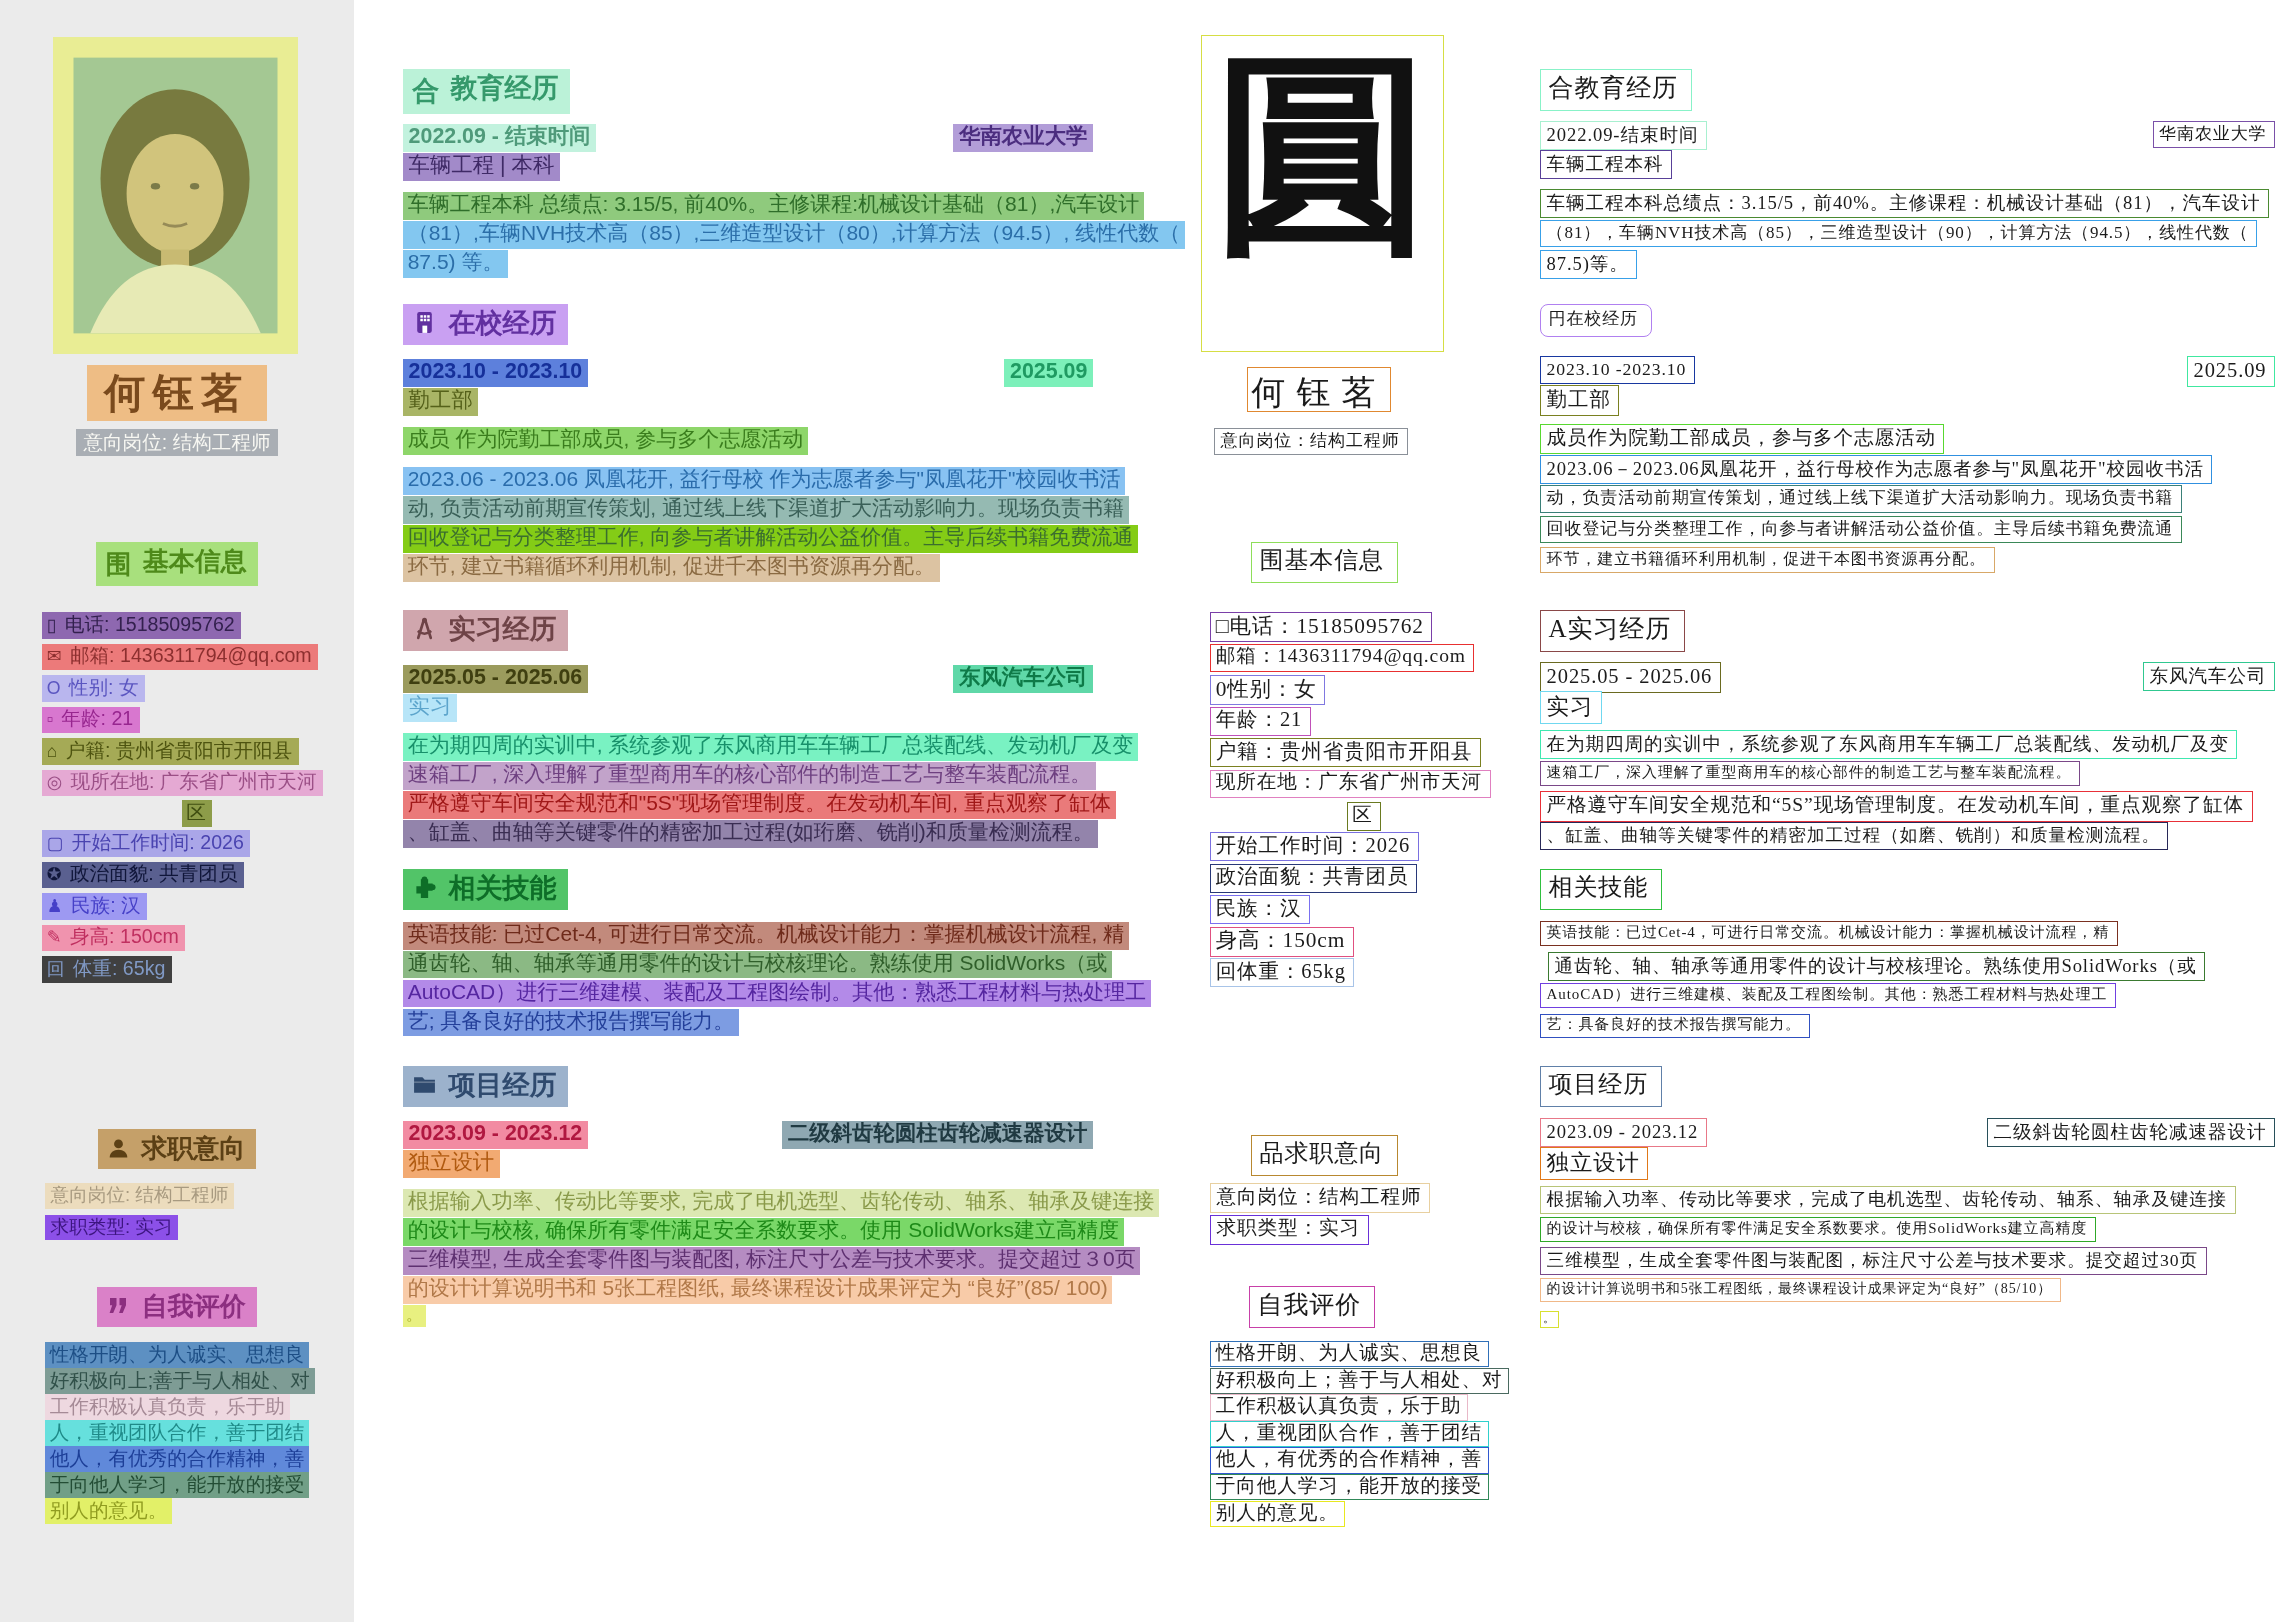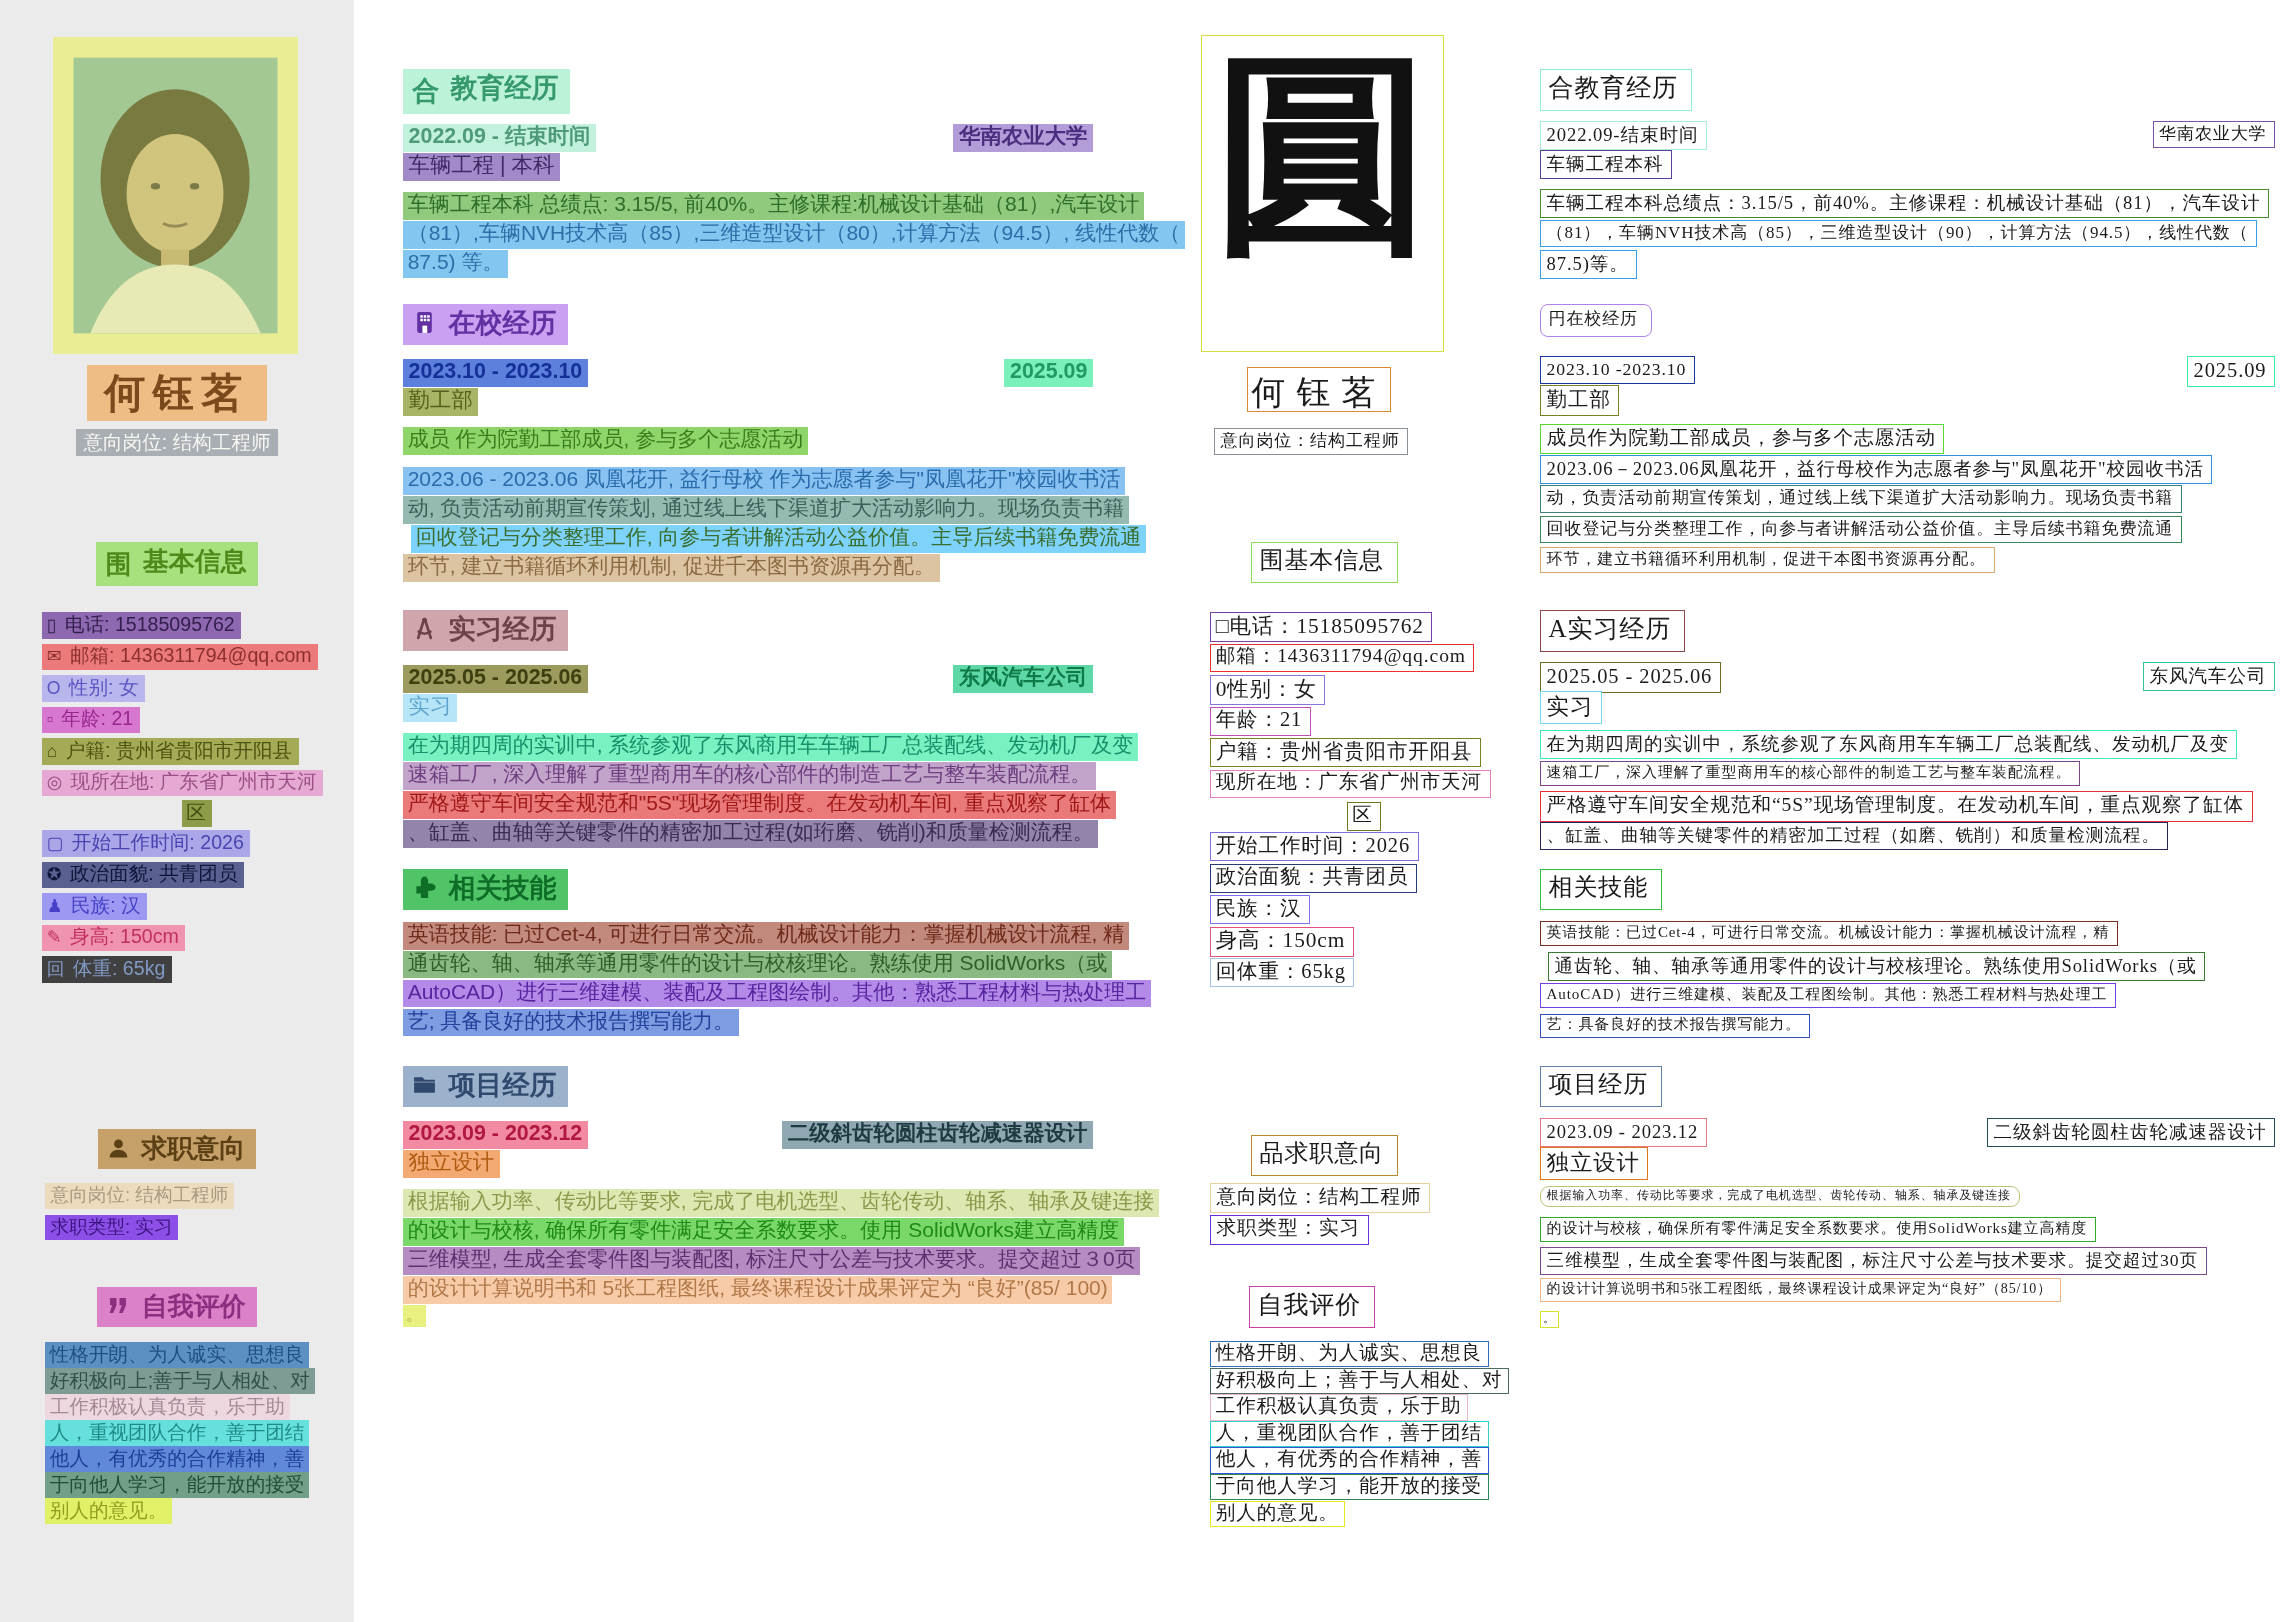--- a/index.html
+++ b/index.html
@@ -146,21 +146,21 @@
               </g>
             </svg></span><b class="tlabel">在校经历</b></span></div>
       <div class="row-split">
         <span class="hl" style="background: rgb(93, 128, 220); color: rgb(22, 48, 154);">2023.10  -  2023.10</span>
         <span class="hl" style="background: rgb(124, 240, 186); color: rgb(31, 154, 98);">2025.09</span>
       </div>
       <div class="subrow"><span class="hl" style="background: rgb(169, 181, 102); color: rgb(85, 97, 26);">勤工部</span></div>
       <div class="mline gap-after"><span class="hl" style="background: rgb(142, 214, 106); color: rgb(58, 125, 29);">成员 作为院勤工部成员, 参与多个志愿活动</span></div>
       <div class="mline"><span class="hl" style="background: rgb(136, 194, 242); color: rgb(42, 108, 171);">2023.06 - 2023.06 凤凰花开, 益行母校 作为志愿者参与"凤凰花开"校园收书活</span></div>
       <div class="mline"><span class="hl" style="background: rgb(149, 186, 178); color: rgb(58, 96, 88);">动, 负责活动前期宣传策划, 通过线上线下渠道扩大活动影响力。现场负责书籍</span></div>
-      <div class="mline"><span class="hl" style="background: #7dd3fc; color: rgb(59, 110, 46); margin-left: 8px;">回收登记与分类整理工作, 向参与者讲解活动公益价值。主导后续书籍免费流通</span></div>
+      <div class="mline"><span class="hl" style="background: #84cc16; color: rgb(59, 110, 46);">回收登记与分类整理工作, 向参与者讲解活动公益价值。主导后续书籍免费流通</span></div>
       <div class="mline"><span class="hl" style="background: rgb(220, 195, 162); color: rgb(138, 106, 66);">环节, 建立书籍循环利用机制, 促进千本图书资源再分配。</span></div>
     </div>
   <div class="abs" id="L-intern" style="left:403px;top:610px;width:690px;">
       <div class="m-title-row"><span class="hl hl-title" style="background: rgb(208, 166, 173); color: rgb(110, 67, 71);"><span class="ticon"><svg viewBox="0 0 24 24" width="25" height="25">
               <circle cx="12" cy="4" r="2.4" fill="currentColor"></circle>
               <path d="M11 5 L6 21 M13 5 L18 21" stroke="currentColor" stroke-width="2.6" stroke-linecap="round" fill="none"></path>
               <path d="M5.5 14.5 Q12 19.5 18.5 14.5" stroke="currentColor" stroke-width="2.4" fill="none"></path>
             </svg></span><b class="tlabel">实习经历</b></span></div>
       <div class="row-split">
         <span class="hl" style="background: rgb(155, 155, 93); color: rgb(63, 63, 16);">2025.05  -  2025.06</span>
@@ -283,21 +283,21 @@
         <div class="bmline"><span class="box" style="border-color: rgb(112, 64, 224); font-size: 15px;">AutoCAD）进行三维建模、装配及工程图绘制。其他：熟悉工程材料与热处理工</span></div>
         <div class="bmline"><span class="box" style="border-color: rgb(48, 80, 192); font-size: 15px;">艺：具备良好的技术报告撰写能力。</span></div>
       </div>
     <div class="abs" id="R-project" style="left:1540px;top:1066px;width:735px;">
         <div class="r-title-row"><span class="box box-title" style="border-color: rgb(96, 128, 168); font-size: 24px;">项目经历</span></div>
         <div class="brow-split">
           <span class="box" style="border-color: rgb(232, 120, 136); font-size: 18.6px;">2023.09 - 2023.12</span>
           <span class="box" style="border-color: rgb(40, 80, 90); font-size: 18.6px;">二级斜齿轮圆柱齿轮减速器设计</span>
         </div>
         <div class="bsubrow"><span class="box" style="border-color: rgb(224, 120, 24); font-size: 22.4px;">独立设计</span></div>
-        <div class="bmline"><span class="box" style="border-color: rgb(184, 196, 120); font-size: 12px; border-radius: 9px;">根据输入功率、传动比等要求，完成了电机选型、齿轮传动、轴系、轴承及键连接</span></div>
+        <div class="bmline"><span class="box" style="border-color: rgb(184, 196, 120); font-size: 18px;">根据输入功率、传动比等要求，完成了电机选型、齿轮传动、轴系、轴承及键连接</span></div>
         <div class="bmline"><span class="box" style="border-color: rgb(48, 168, 40); font-size: 15px;">的设计与校核，确保所有零件满足安全系数要求。使用SolidWorks建立高精度</span></div>
         <div class="bmline"><span class="box" style="border-color: rgb(122, 72, 136); font-size: 17.7px;">三维模型，生成全套零件图与装配图，标注尺寸公差与技术要求。提交超过30页</span></div>
         <div class="bmline"><span class="box" style="border-color: rgb(240, 184, 136); font-size: 14px;">的设计计算说明书和5张工程图纸，最终课程设计成果评定为“良好”（85/10）</span></div>
         <div class="bperiod"><span class="box" style="border-color: rgb(216, 224, 48);">。</span></div>
       </div>
   </div>
 </div>
 
 
 </body></html>

